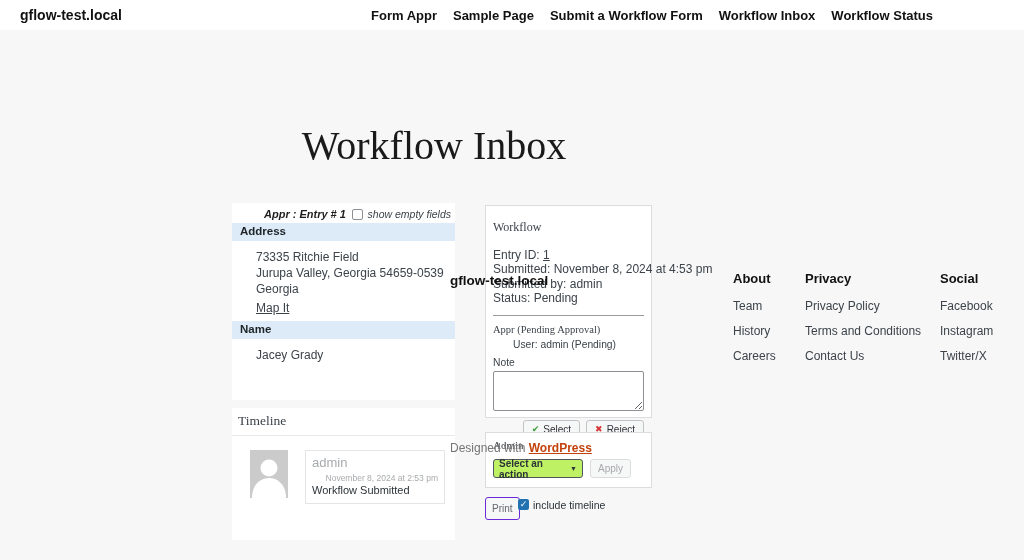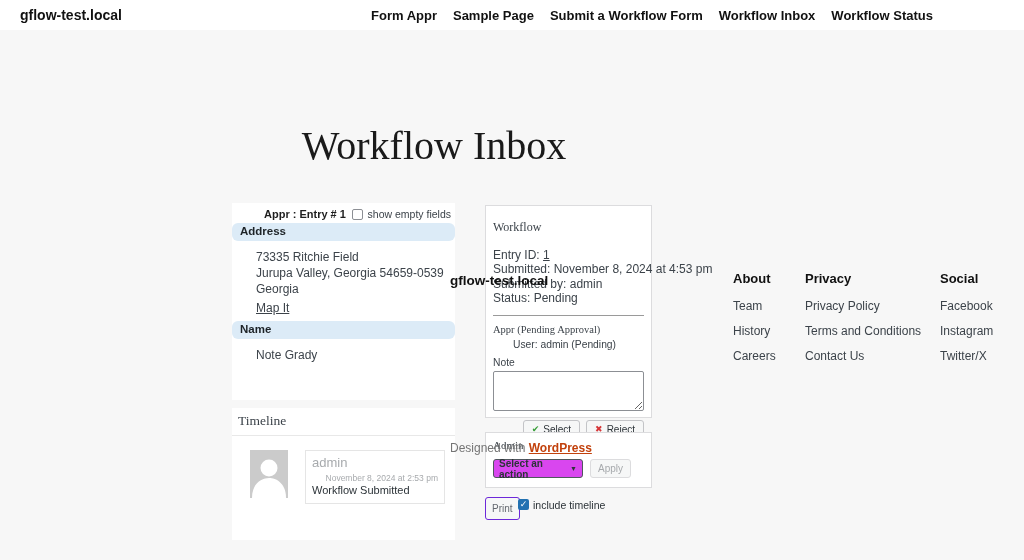--- a/index.html
+++ b/index.html
@@ -35,32 +35,32 @@
     position:absolute; left:234px; top:122px; width:400px;
     text-align:center; font-size:40px; font-weight:400; color:#1a1a1a;
   }
 
   
   .entry-panel {
     position:absolute; left:232px; top:203px; width:223px; height:197px;
     background:#ffffff;
   }
   .entry-head {
-    display:flex; align-items:center; height:20px; padding:2px 4px 0 0;
+    display:flex; align-items:center; height:20px; padding:2px 4px 0 0;font-style:italic;
   }
   .entry-title { margin-left:32px; font-size:11px; font-weight:bold; color:#1e1e1e; }
   .entry-head-right { margin-left:auto; display:flex; align-items:center; gap:5px; }
   .cb-empty {
     width:11px; height:11px; border:1px solid #8c8f94; border-radius:2px;
     background:#fff; cursor:pointer;
   }
   .cb-empty-label { font-size:10.5px; color:#3c434a; }
   .sec-header {
     height:18px; background:#dcebf7; font-size:11.5px; font-weight:bold;
-    color:#1d2327; padding:2px 0 0 8px;border-radius:6px;
+    color:#1d2327; padding:2px 0 0 8px;
   }
   .sec-body { padding:8px 0 5px 24px; }
   .sec-body div, .sec-body a { font-size:12px; line-height:16.2px; color:#3c434a; }
   .maplink { text-decoration:underline; cursor:pointer; display:inline-block; }
 
   
   .wf-box {
     position:absolute; left:485px; top:205px; width:167px; height:213px;
     background:#fff; border:1px solid #dcdcde; padding:14px 7px 6px 7px;
   }
@@ -109,21 +109,21 @@
 
   
   .admin-box {
     position:absolute; left:485px; top:432px; width:167px; height:56px;
     background:#fff; border:1px solid #dcdcde; padding:6px 7px;
   }
   .admin-title { font-size:11px; color:#3c434a; }
   .admin-row { display:flex; align-items:center; margin-top:8px; }
   .admin-select {
     width:90px; height:19px; border:1px solid #50575e; border-radius:3px;
-    background:#d946ef; display:flex; align-items:center; padding:0 5px;
+    background:#bef264; display:flex; align-items:center; padding:0 5px;
     font-size:10px; font-weight:600; color:#2c3338; cursor:pointer;
   }
   .admin-select .chev { margin-left:auto; font-size:7px; color:#2c3338; }
   .admin-apply {
     margin-left:7px; border:1px solid #dcdcde; border-radius:3px;
     background:#f6f7f7; color:#a7aaad; font-size:10px; padding:3px 7px; cursor:pointer;
   }
 
   
   .print-btn {
@@ -185,21 +185,21 @@
   </div>
   <div class="sec-header">Address</div>
   <div class="sec-body">
     <div>73335 Ritchie Field</div>
     <div>Jurupa Valley, Georgia 54659-0539</div>
     <div>Georgia</div>
     <a class="maplink">Map It</a>
   </div>
   <div class="sec-header">Name</div>
   <div class="sec-body">
-    <div>Note Grady</div>
+    <div>Jacey Grady</div>
   </div>
 </div>
 
 <div class="wf-box">
   <div class="wf-title serif">Workflow</div>
   <div class="wf-line">
     <span>Entry ID:</span>
     <a>1</a>
   </div>
   <div class="wf-line">Submitted: November 8, 2024 at 4:53 pm</div>

